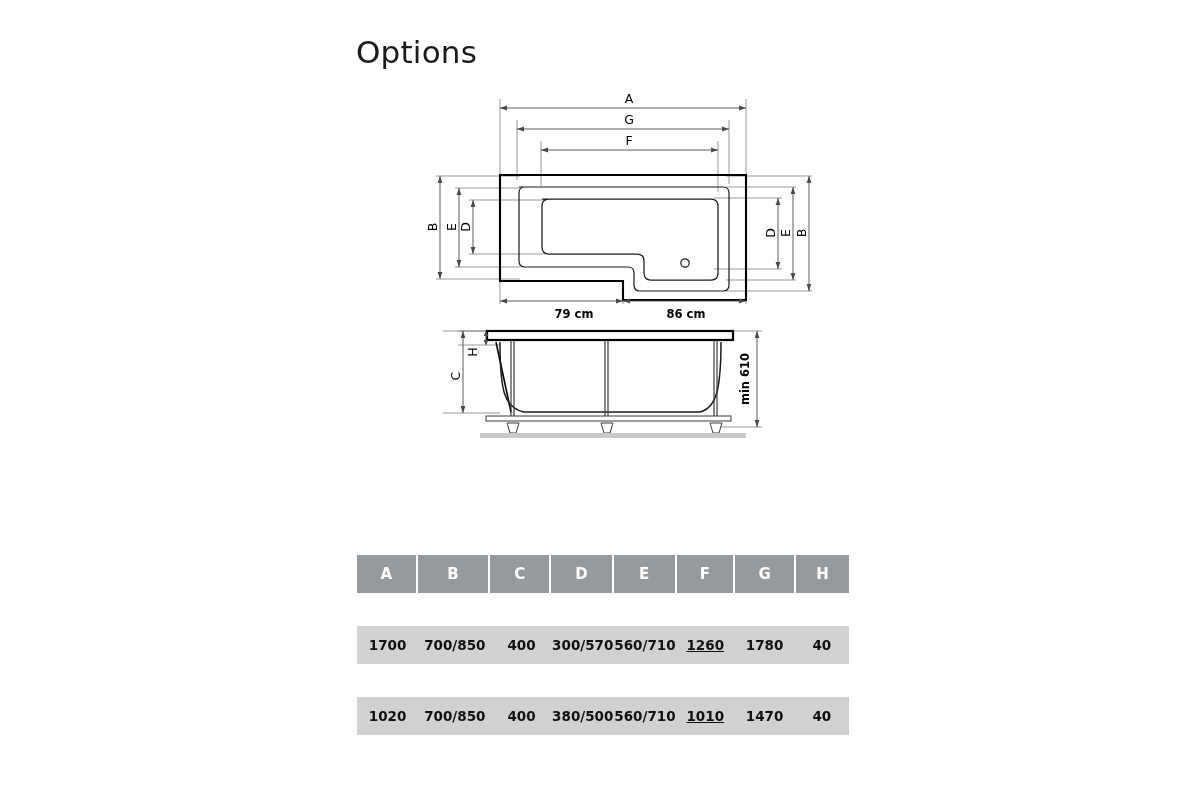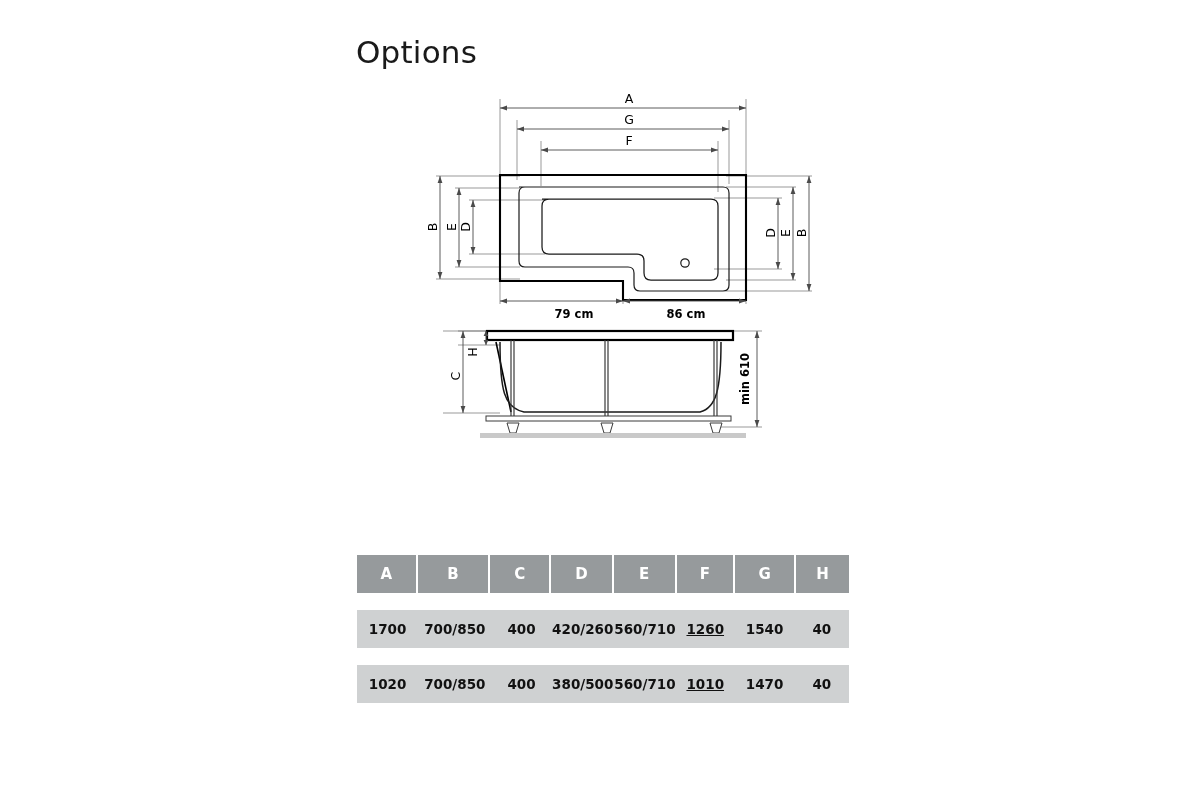--- a/index.html
+++ b/index.html
@@ -66,21 +66,21 @@
     font-weight: bold;
     display: flex;
     align-items: center;
     justify-content: center;
     font-family: "DejaVu Sans", "Liberation Sans", sans-serif;
   }
   .table-data-row {
     display: flex;
     height: 38px;
     background: #cfd1d2;
-    margin-top: 17px;
+    margin-top: 33px;
     align-items: center;
   }
   .table-data-row .td {
     color: #111111;
     font-size: 13.5px;
     font-weight: bold;
     display: flex;
     align-items: center;
     justify-content: center;
     font-family: "DejaVu Sans", "Liberation Sans", sans-serif;
@@ -336,24 +336,24 @@
       <div class="th c4">E</div>
       <div class="th c5">F</div>
       <div class="th c6">G</div>
       <div class="th c7">H</div>
     </div>
 
     <div class="table-data-row">
       <div class="td d0">1700</div>
       <div class="td d1">700/850</div>
       <div class="td d2">400</div>
-      <div class="td d3">420/260</div>
+      <div class="td d3">300/570</div>
       <div class="td d4">560/710</div>
       <div class="td d5">1260</div>
-      <div class="td d6">1540</div>
+      <div class="td d6">1780</div>
       <div class="td d7">40</div>
     </div>
 
     <div class="table-data-row">
       <div class="td d0">1020</div>
       <div class="td d1">700/850</div>
       <div class="td d2">400</div>
       <div class="td d3">380/500</div>
       <div class="td d4">560/710</div>
       <div class="td d5">1010</div>

